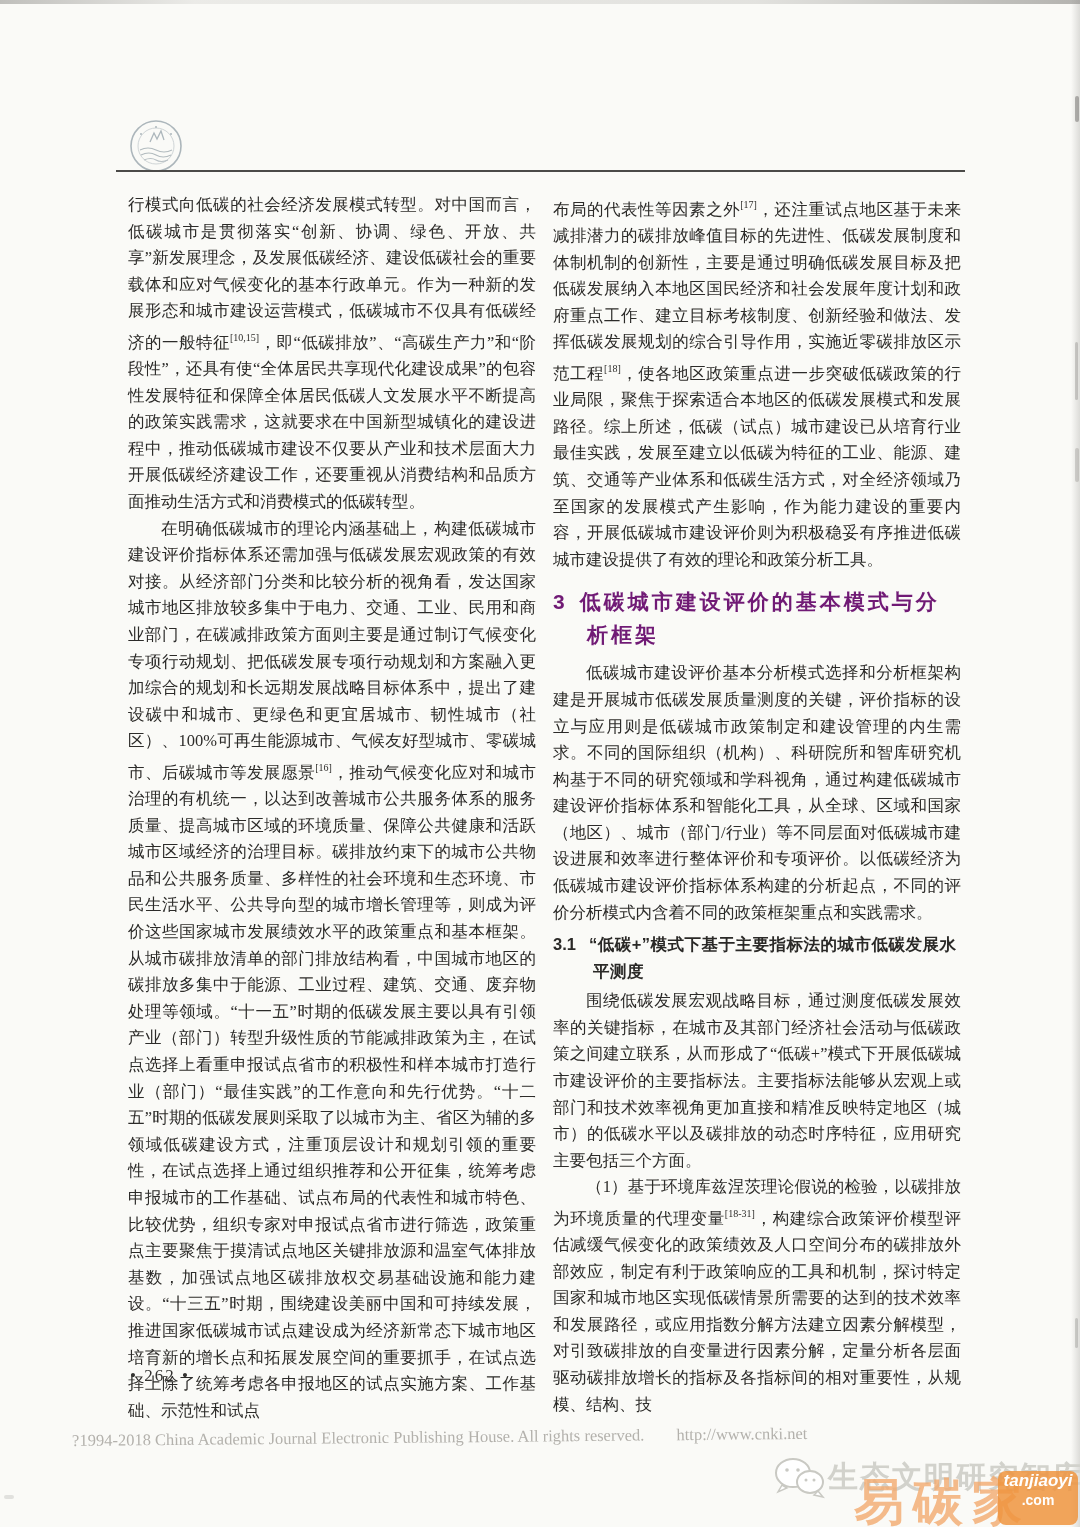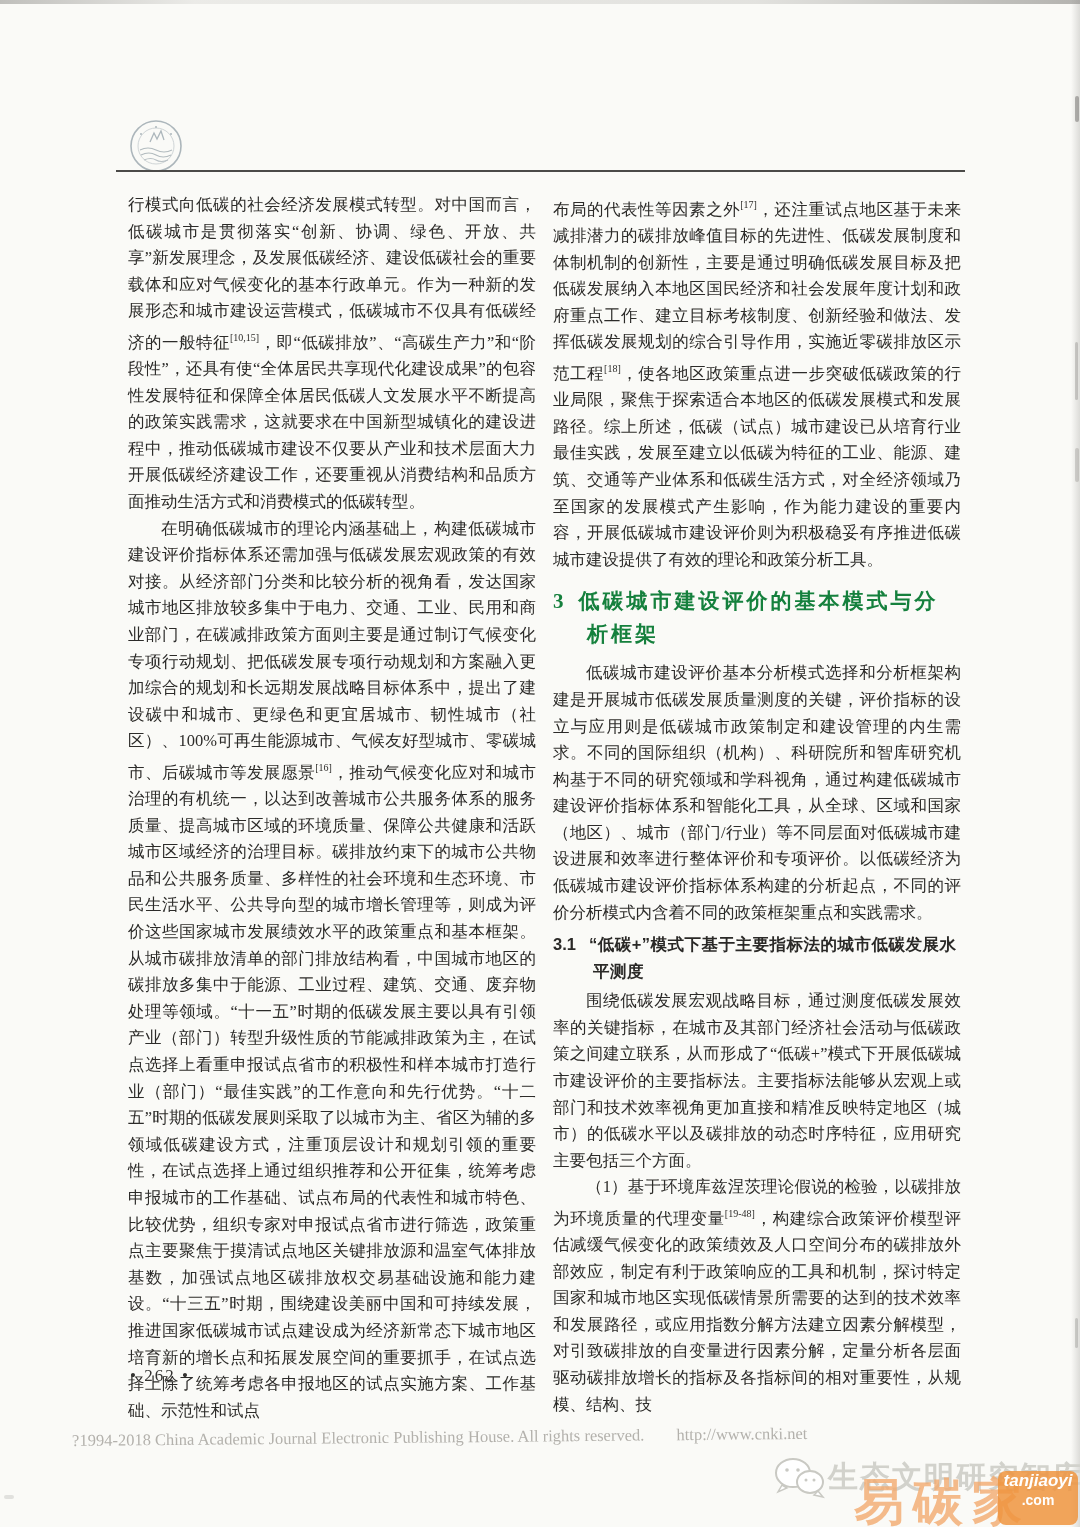--- a/index.html
+++ b/index.html
@@ -32,23 +32,23 @@
 
   
   .col{position:absolute;top:192px;width:408px;font-size:16.5px;line-height:26.6px;
     text-align:justify;color:#2c2b29;}
   .col-left{left:128px;}
   .col-right{left:553px;}
   .para{margin:0;}
   .para.indent{text-indent:2em;}
   sup{font-size:10px;letter-spacing:0;}
 
-  .sec-h2{font-family:Liberation Serif, serif;
+  .sec-h2{font-family:Liberation Sans, sans-serif;
     font-size:21px;line-height:33px;font-weight:600;letter-spacing:3px;
-    margin:12px 0 9px;padding-left:34px;text-indent:-34px;color:#15803d;text-align:left;}
+    margin:12px 0 9px;padding-left:34px;text-indent:-34px;color:#701a75;text-align:left;}
   .sec-h2 .sec-num{margin-right:15px;letter-spacing:0;}
   .sec-h3{font-family:"Liberation Sans","DejaVu Sans",sans-serif;
     font-size:16.5px;line-height:27px;font-weight:700;letter-spacing:.5px;
     margin:5px 0 3px;padding-left:40px;text-indent:-40px;color:#2a2927;text-align:left;}
   .sec-h3 .sec-num{margin-right:13px;letter-spacing:0;margin-top:32px;}
 
   .page-number{position:absolute;left:130px;top:1366px;font-size:17px;
     letter-spacing:2px;color:#343331;}
 
   .footer{position:absolute;left:72px;top:1427px;width:820px;
@@ -102,21 +102,21 @@
   <div class="col col-left">
       <p class="para">行模式向低碳的社会经济发展模式转型。对中国而言，低碳城市是贯彻落实“创新、协调、绿色、开放、共享”新发展理念，及发展低碳经济、建设低碳社会的重要载体和应对气候变化的基本行政单元。作为一种新的发展形态和城市建设运营模式，低碳城市不仅具有低碳经济的一般特征<sup>[10,15]</sup>，即“低碳排放”、“高碳生产力”和“阶段性”，还具有使“全体居民共享现代化建设成果”的包容性发展特征和保障全体居民低碳人文发展水平不断提高的政策实践需求，这就要求在中国新型城镇化的建设进程中，推动低碳城市建设不仅要从产业和技术层面大力开展低碳经济建设工作，还要重视从消费结构和品质方面推动生活方式和消费模式的低碳转型。</p>
       <p class="para indent">在明确低碳城市的理论内涵基础上，构建低碳城市建设评价指标体系还需加强与低碳发展宏观政策的有效对接。从经济部门分类和比较分析的视角看，发达国家城市地区排放较多集中于电力、交通、工业、民用和商业部门，在碳减排政策方面则主要是通过制订气候变化专项行动规划、把低碳发展专项行动规划和方案融入更加综合的规划和长远期发展战略目标体系中，提出了建设碳中和城市、更绿色和更宜居城市、韧性城市（社区）、100%可再生能源城市、气候友好型城市、零碳城市、后碳城市等发展愿景<sup>[16]</sup>，推动气候变化应对和城市治理的有机统一，以达到改善城市公共服务体系的服务质量、提高城市区域的环境质量、保障公共健康和活跃城市区域经济的治理目标。碳排放约束下的城市公共物品和公共服务质量、多样性的社会环境和生态环境、市民生活水平、公共导向型的城市增长管理等，则成为评价这些国家城市发展绩效水平的政策重点和基本框架。从城市碳排放清单的部门排放结构看，中国城市地区的碳排放多集中于能源、工业过程、建筑、交通、废弃物处理等领域。“十一五”时期的低碳发展主要以具有引领产业（部门）转型升级性质的节能减排政策为主，在试点选择上看重申报试点省市的积极性和样本城市打造行业（部门）“最佳实践”的工作意向和先行优势。“十二五”时期的低碳发展则采取了以城市为主、省区为辅的多领域低碳建设方式，注重顶层设计和规划引领的重要性，在试点选择上通过组织推荐和公开征集，统筹考虑申报城市的工作基础、试点布局的代表性和城市特色、比较优势，组织专家对申报试点省市进行筛选，政策重点主要聚焦于摸清试点地区关键排放源和温室气体排放基数，加强试点地区碳排放权交易基础设施和能力建设。“十三五”时期，围绕建设美丽中国和可持续发展，推进国家低碳城市试点建设成为经济新常态下城市地区培育新的增长点和拓展发展空间的重要抓手，在试点选择上除了统筹考虑各申报地区的试点实施方案、工作基础、示范性和试点</p>
     </div>
   <div class="col col-right">
       <p class="para">布局的代表性等因素之外<sup>[17]</sup>，还注重试点地区基于未来减排潜力的碳排放峰值目标的先进性、低碳发展制度和体制机制的创新性，主要是通过明确低碳发展目标及把低碳发展纳入本地区国民经济和社会发展年度计划和政府重点工作、建立目标考核制度、创新经验和做法、发挥低碳发展规划的综合引导作用，实施近零碳排放区示范工程<sup>[18]</sup>，使各地区政策重点进一步突破低碳政策的行业局限，聚焦于探索适合本地区的低碳发展模式和发展路径。综上所述，低碳（试点）城市建设已从培育行业最佳实践，发展至建立以低碳为特征的工业、能源、建筑、交通等产业体系和低碳生活方式，对全经济领域乃至国家的发展模式产生影响，作为能力建设的重要内容，开展低碳城市建设评价则为积极稳妥有序推进低碳城市建设提供了有效的理论和政策分析工具。</p>
       <div class="sec-h2"><span class="sec-num">3</span>低碳城市建设评价的基本模式与分析框架</div>
       <p class="para indent">低碳城市建设评价基本分析模式选择和分析框架构建是开展城市低碳发展质量测度的关键，评价指标的设立与应用则是低碳城市政策制定和建设管理的内生需求。不同的国际组织（机构）、科研院所和智库研究机构基于不同的研究领域和学科视角，通过构建低碳城市建设评价指标体系和智能化工具，从全球、区域和国家（地区）、城市（部门/行业）等不同层面对低碳城市建设进展和效率进行整体评价和专项评价。以低碳经济为低碳城市建设评价指标体系构建的分析起点，不同的评价分析模式内含着不同的政策框架重点和实践需求。</p>
       <div class="sec-h3"><span class="sec-num">3.1</span>“低碳+”模式下基于主要指标法的城市低碳发展水平测度</div>
       <p class="para indent">围绕低碳发展宏观战略目标，通过测度低碳发展效率的关键指标，在城市及其部门经济社会活动与低碳政策之间建立联系，从而形成了“低碳+”模式下开展低碳城市建设评价的主要指标法。主要指标法能够从宏观上或部门和技术效率视角更加直接和精准反映特定地区（城市）的低碳水平以及碳排放的动态时序特征，应用研究主要包括三个方面。</p>
-      <p class="para indent">（1）基于环境库兹涅茨理论假说的检验，以碳排放为环境质量的代理变量<sup>[19-48]</sup>，构建综合政策评价模型评估减缓气候变化的政策绩效及人口空间分布的碳排放外部效应，制定有利于政策响应的工具和机制，探讨特定国家和城市地区实现低碳情景所需要的达到的技术效率和发展路径，或应用指数分解方法建立因素分解模型，对引致碳排放的自变量进行因素分解，定量分析各层面驱动碳排放增长的指标及各指标间的相对重要性，从规模、结构、技</p>
+      <p class="para indent">（1）基于环境库兹涅茨理论假说的检验，以碳排放为环境质量的代理变量<sup>[18-31]</sup>，构建综合政策评价模型评估减缓气候变化的政策绩效及人口空间分布的碳排放外部效应，制定有利于政策响应的工具和机制，探讨特定国家和城市地区实现低碳情景所需要的达到的技术效率和发展路径，或应用指数分解方法建立因素分解模型，对引致碳排放的自变量进行因素分解，定量分析各层面驱动碳排放增长的指标及各指标间的相对重要性，从规模、结构、技</p>
     </div>
 
   <div class="page-number">• 262 •</div>
 
   <div class="footer">
     <span>?1994-2018 China Academic Journal Electronic Publishing House. All rights reserved.</span>
     <span class="footer-url">http://www.cnki.net</span>
   </div>
 
   <div class="watermark">

